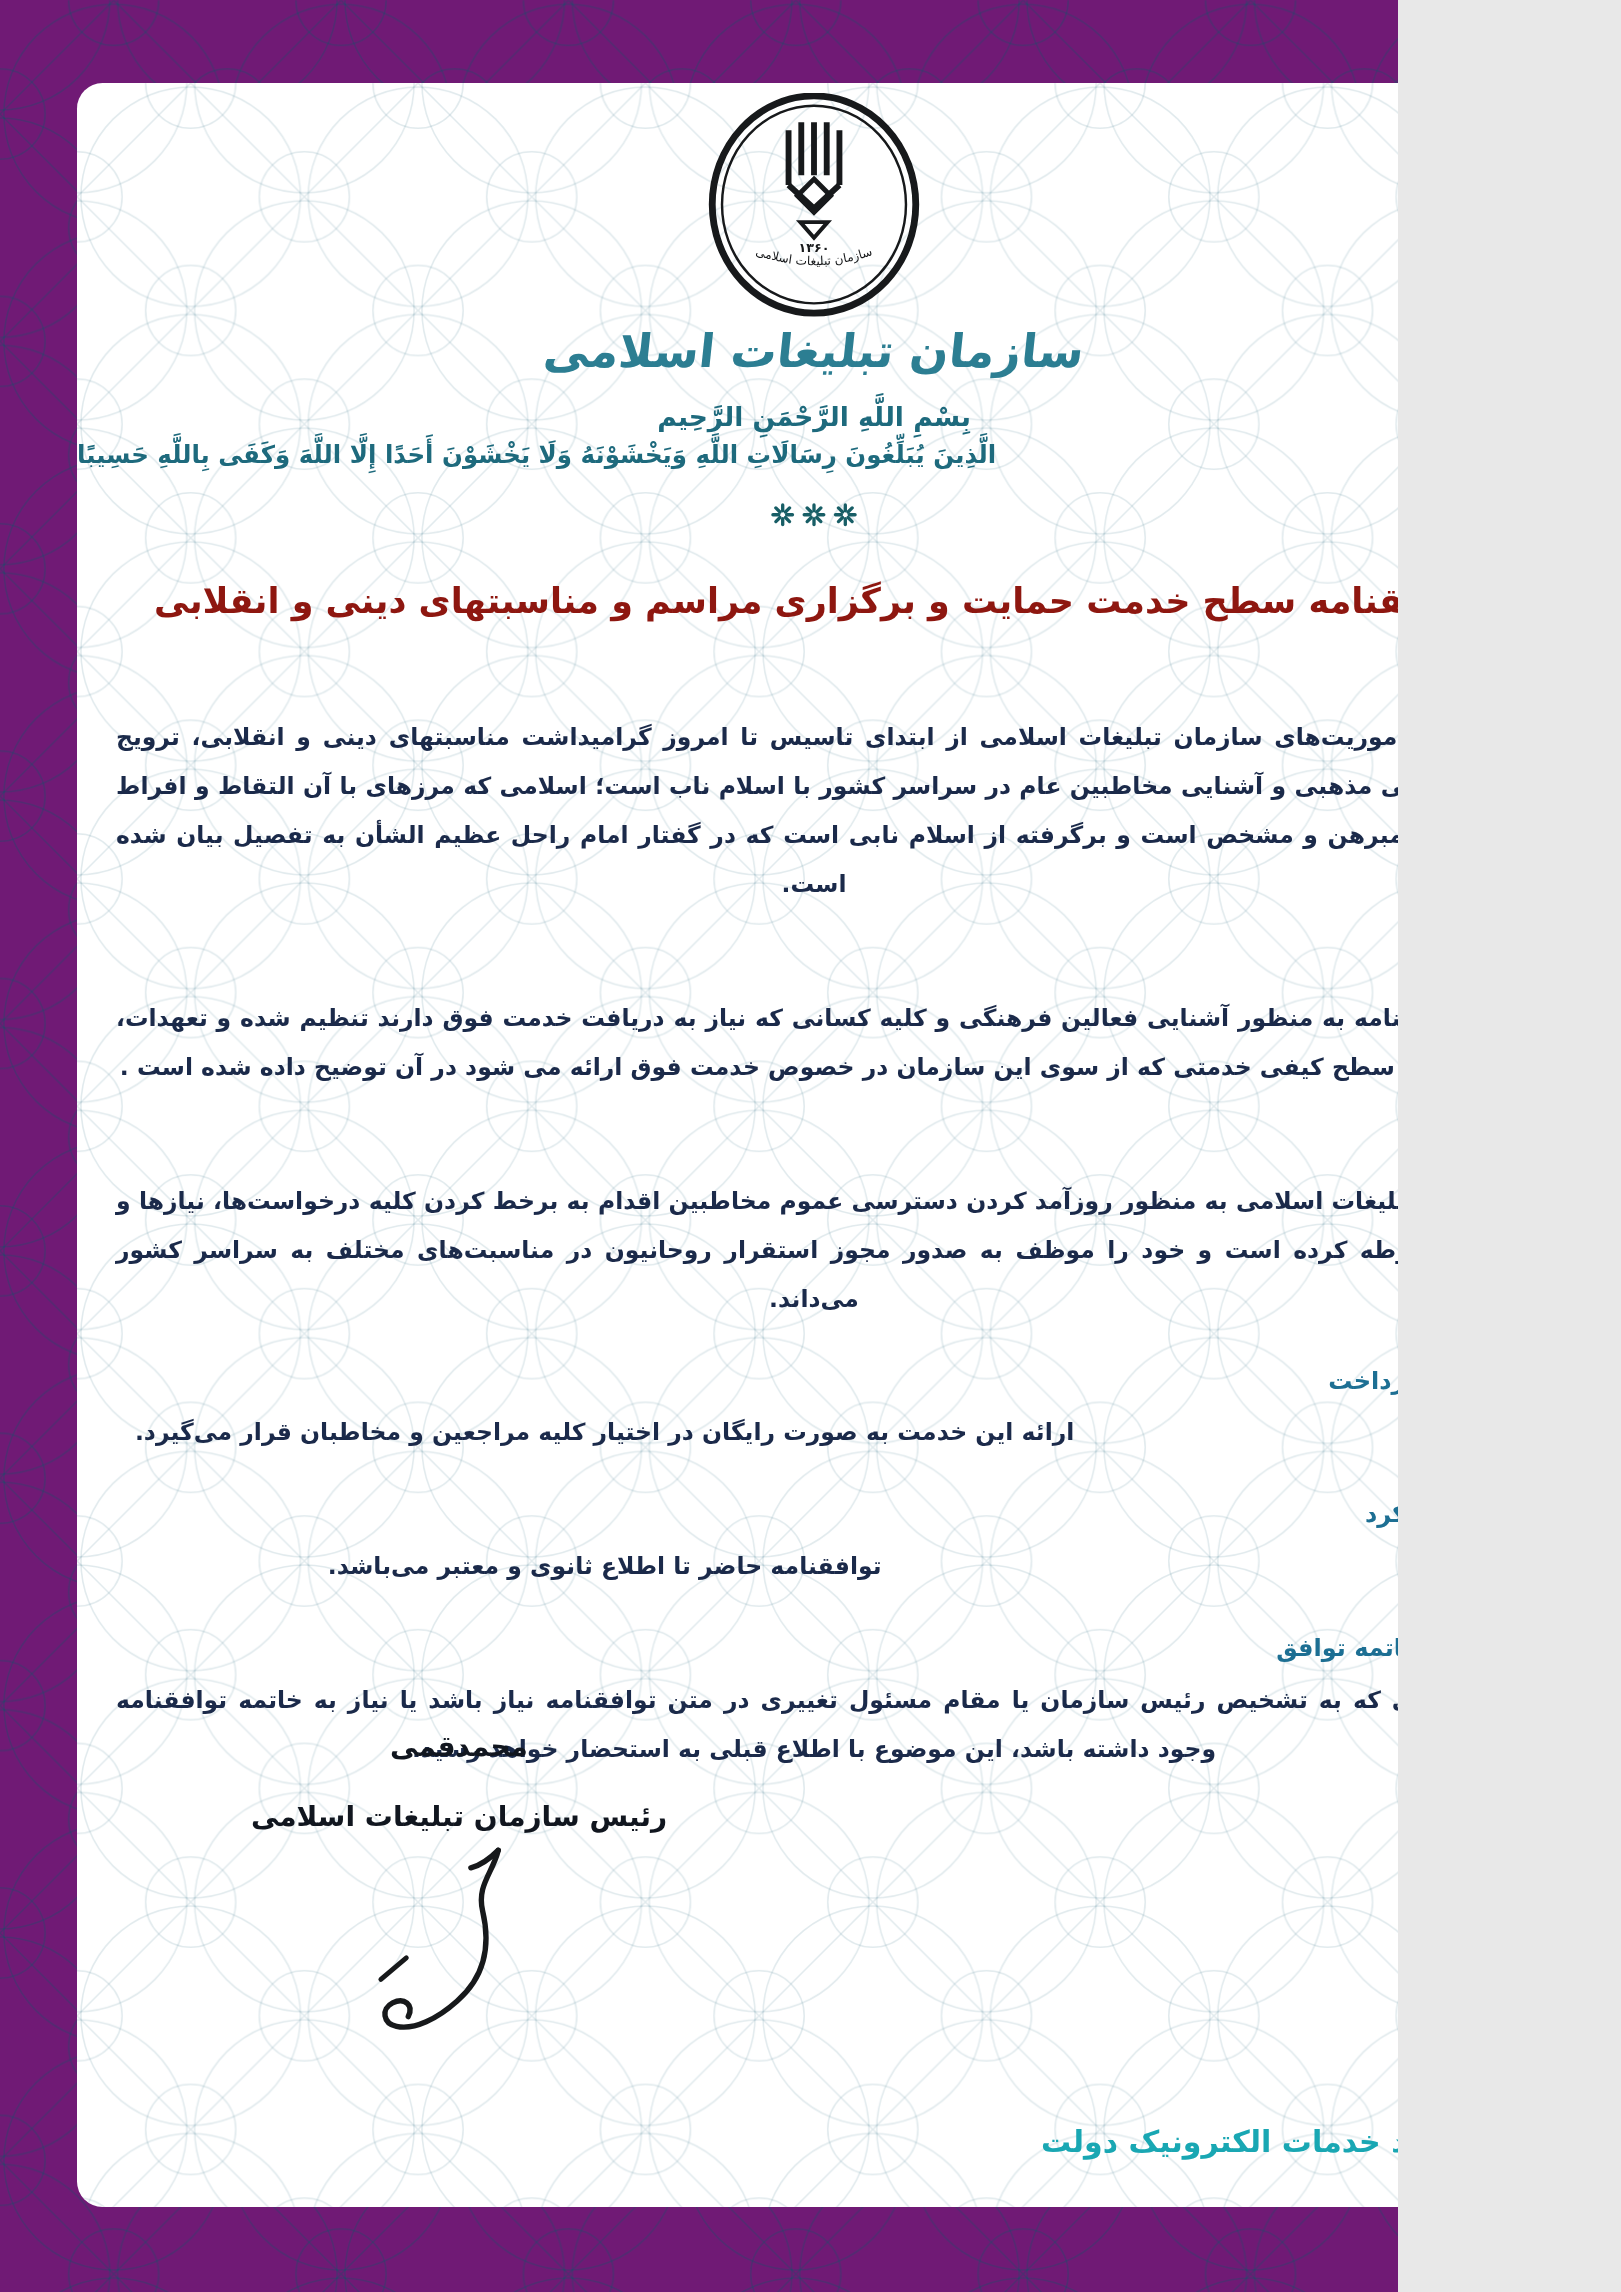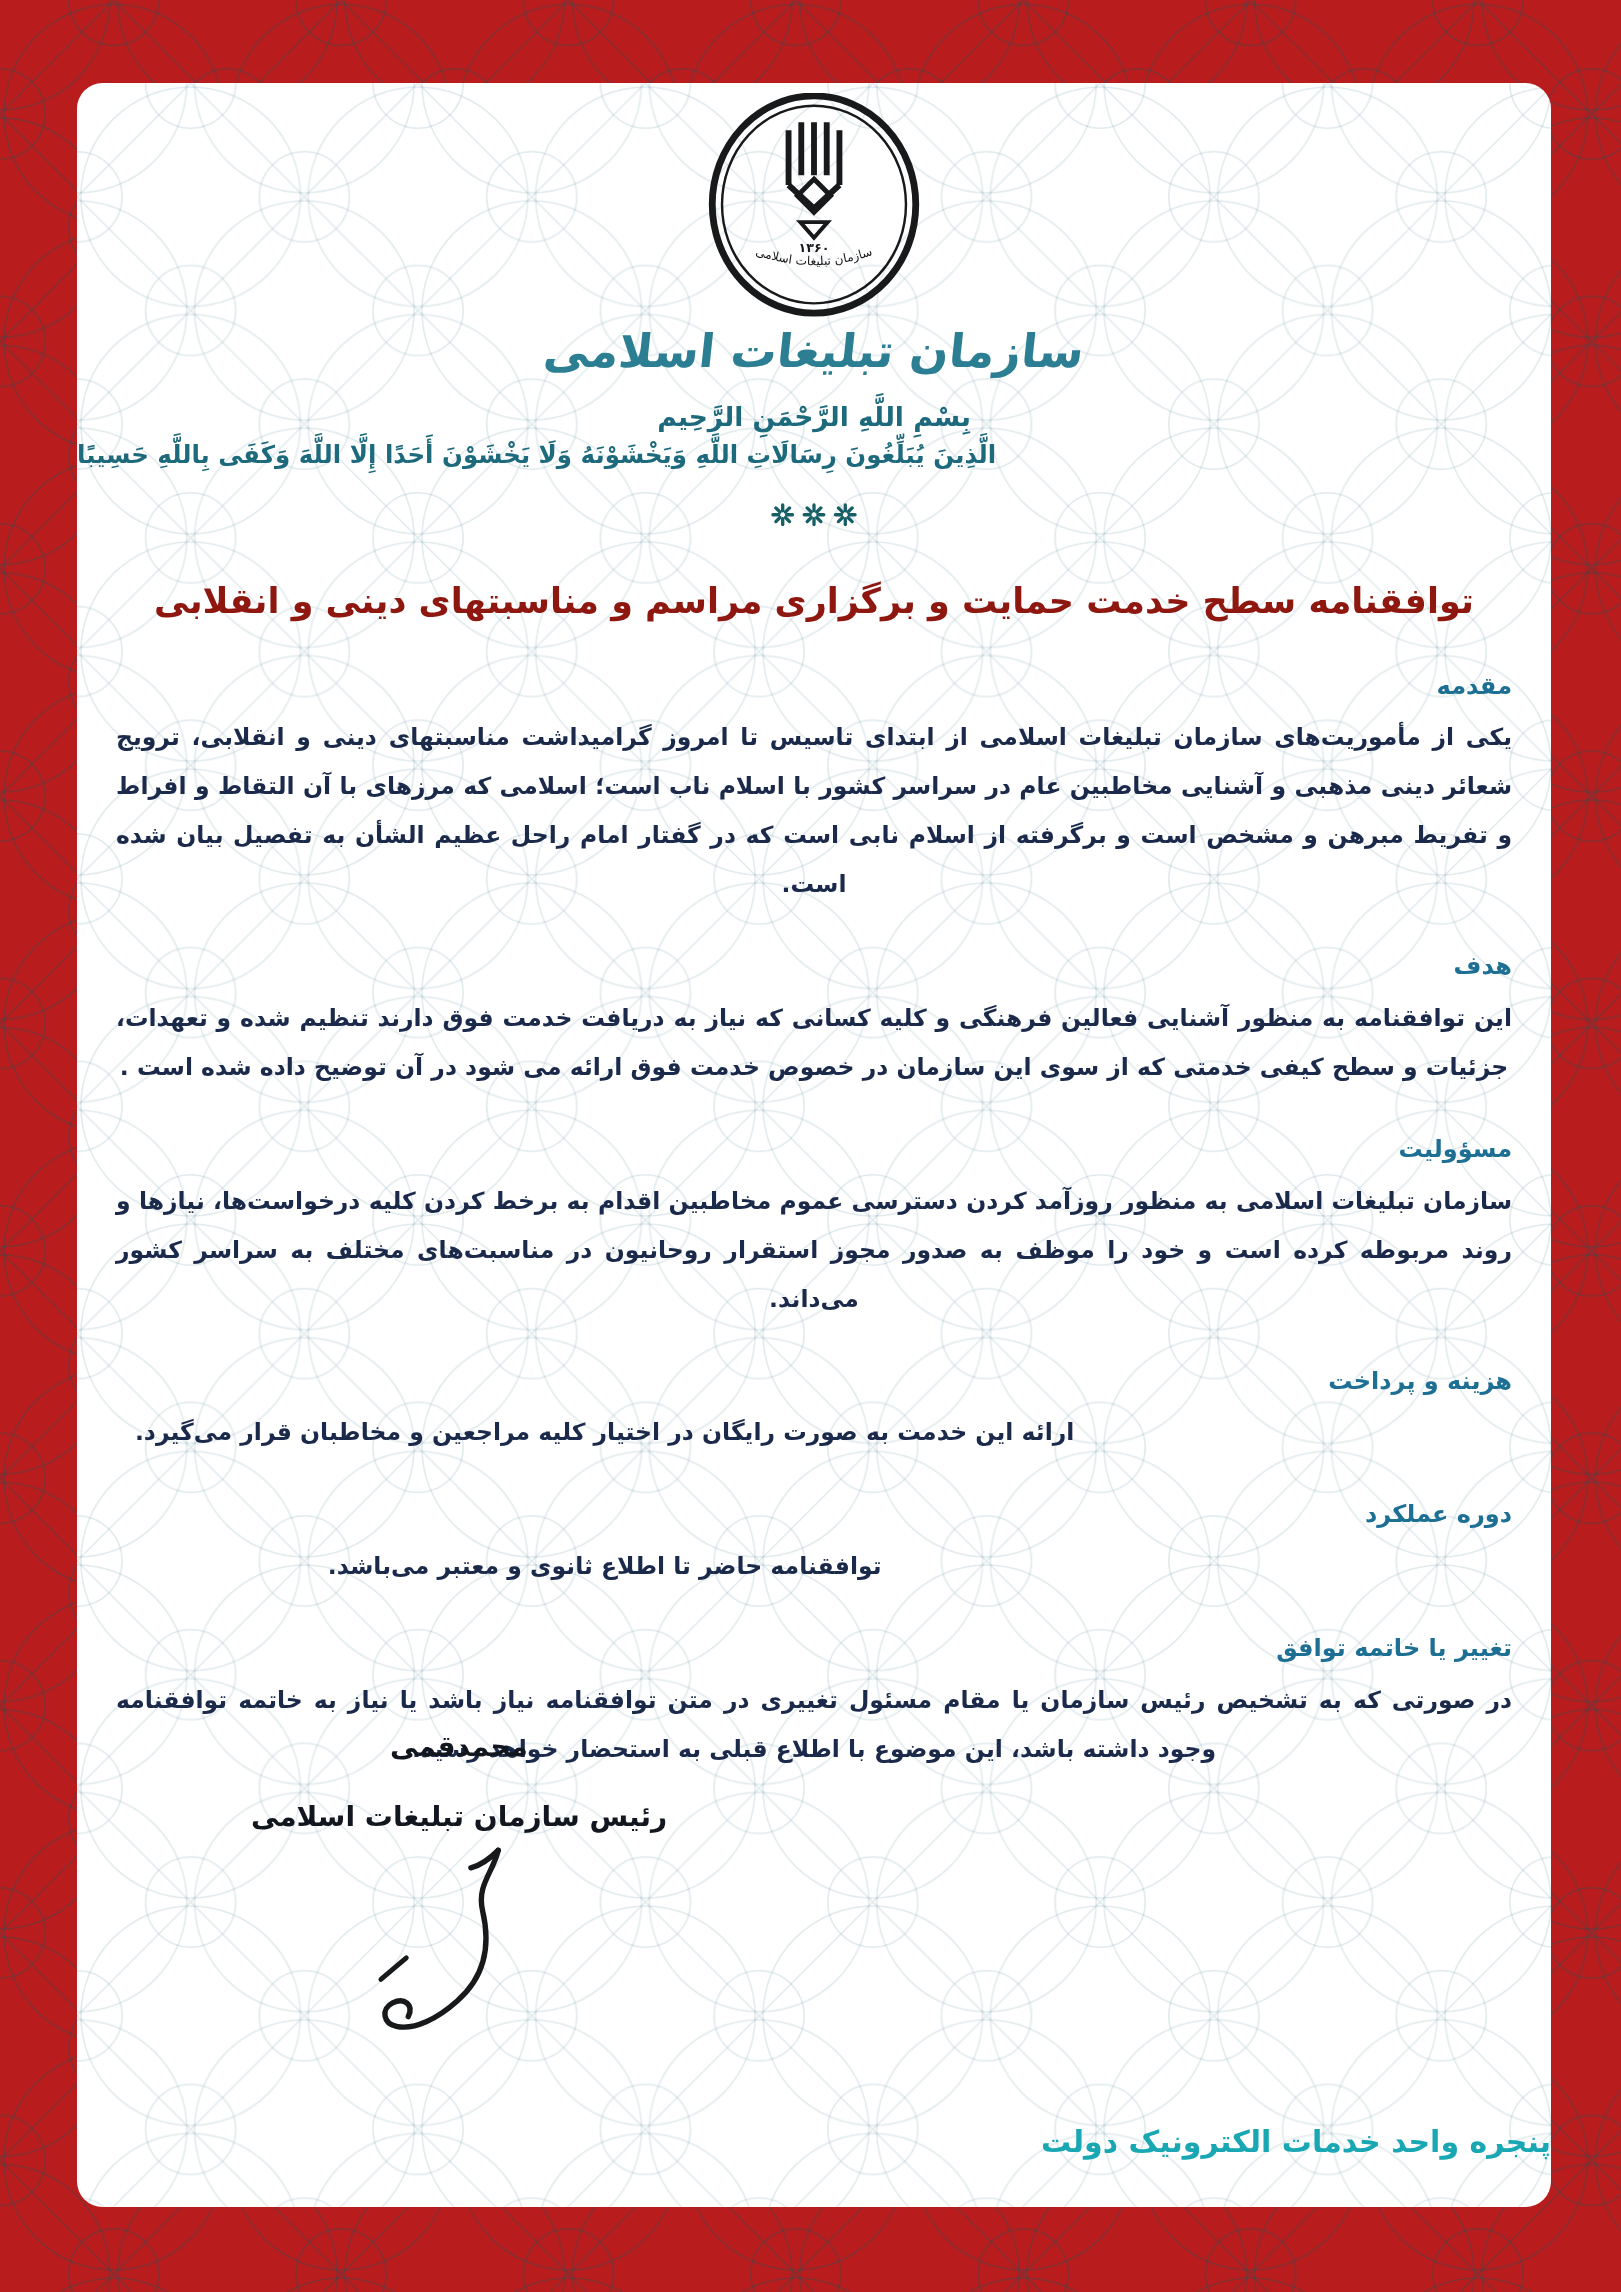--- a/index.html
+++ b/index.html
@@ -1,19 +1,19 @@
 <!DOCTYPE html>
 <html lang="fa"><head>
 <meta charset="utf-8">
 <style>
   html,body { margin:0; padding:0; background:#e8e8e8; }
   * { box-sizing:border-box; }
   .page {
-    position:relative; width:1621px; height:2293px;
-    background:#b91c1c; overflow:hidden;
+    position:relative; width:1398px; height:2293px;
+    background:#701a75; overflow:hidden;
     font-family:"DejaVu Sans", sans-serif;
   }
   .bg-svg { position:absolute; left:0; top:0; }
   .panel {
     position:absolute; left:77px; top:83px; width:1474px; height:2124px;
     background:#ffffff; border-radius:25.5px; overflow:hidden;
   }
   .content { position:absolute; inset:0; direction:rtl; }
   .seal-wrap { text-align:center; margin-top:9.8px; }
   .logotype {

